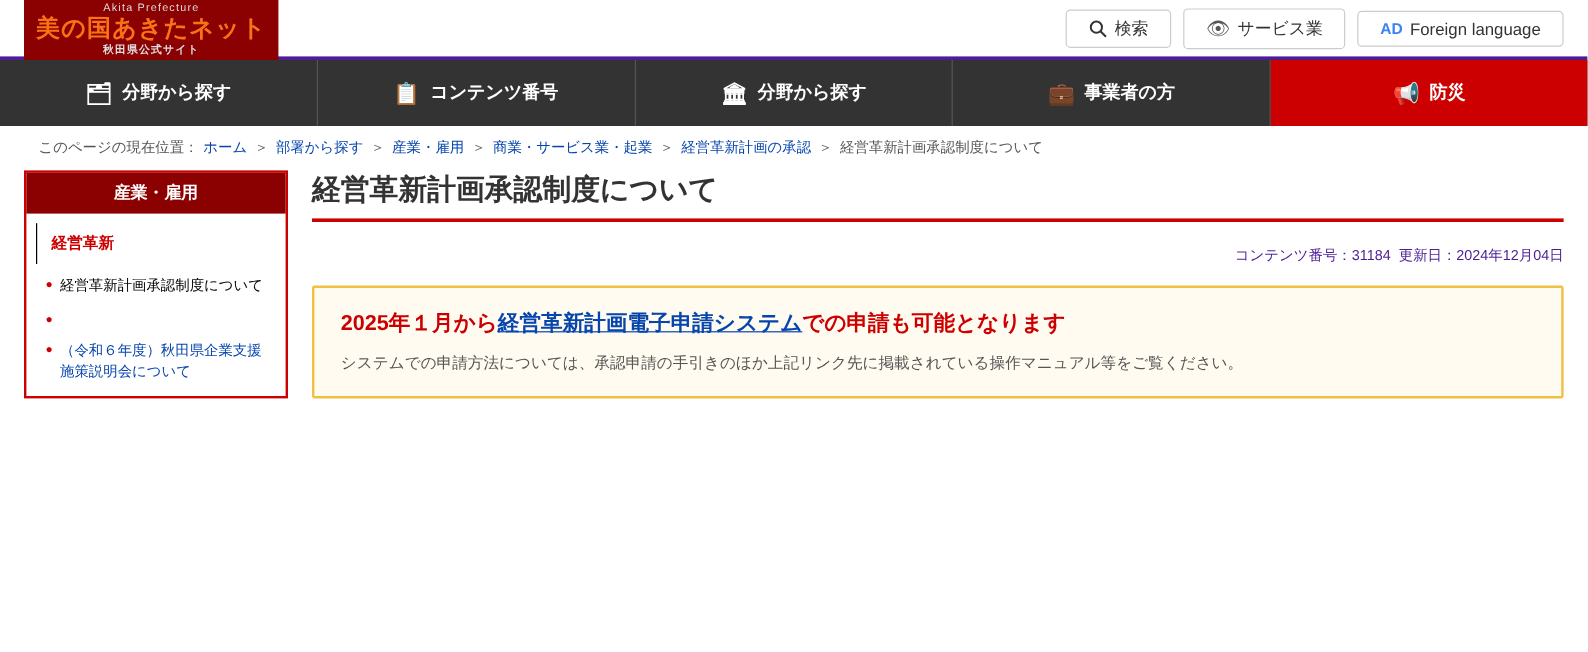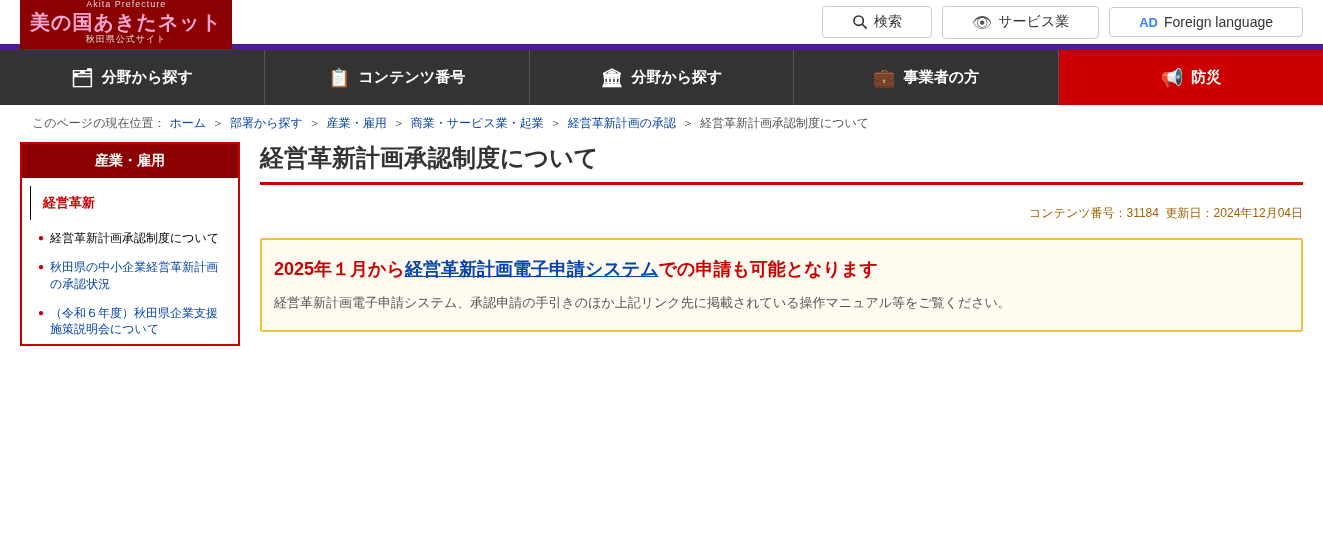--- a/index.html
+++ b/index.html
@@ -6,21 +6,21 @@
     body { font-family: 'Meiryo', 'Hiragino Sans', 'Yu Gothic', sans-serif; font-size: 14px; background: #fff; width: 1323px; }
 
     
     .header {
       display: flex;
       align-items: center;
       justify-content: space-between;
       padding: 0 20px;
       height: 50px;
       background: #fff;
-      border-bottom: 6px solid #4c1d95;
+      border-bottom: 3px solid #4c1d95;
     }
     .logo-area {
       display: flex;
       align-items: center;
       gap: 0;
     }
     .logo-box {
       background: #8b0000;
       color: #fff;
       padding: 4px 10px;
@@ -32,39 +32,39 @@
       align-items: center;
       line-height: 1.2;
     }
     .logo-box .akita-pref {
       font-size: 9px;
       color: #ddd;
       font-weight: normal;
     }
     .logo-box .main-title {
       font-size: 20px;
-      color: #f9a8d4;
+      color: #f97316;
     }
     .logo-box .subtitle {
       font-size: 9px;
       color: #ddd;
-      font-weight: normal;
+      font-weight: bold;
     }
     .header-right {
       display: flex;
       align-items: center;
       gap: 10px;
     }
     .header-btn {
       display: flex;
       align-items: center;
       gap: 6px;
       border: 1px solid #ccc;
       border-radius: 4px;
-      padding: 6px 29px;
+      padding: 6px 18px;
       cursor: pointer;
       background: #fff;
       font-size: 14px;
       color: #333;
     }
     .search-icon-svg { width: 16px; height: 16px; }
     .lang-icon { font-size: 13px; color: #3b82f6; font-weight: bold; }
     .accessibility-icon { color: #555; font-size: 16px; }
 
     
@@ -164,27 +164,27 @@
       padding-bottom: 8px;
     }
     .page-title-text {
       font-size: 24px;
       font-weight: bold;
       color: #333;
     }
     .content-meta {
       text-align: right;
       font-size: 12px;
-      color: #a16207;
+      color: #4c1d95;
       margin-bottom: 16px;
     }
     .notice-box {
       border: 2px solid #f0c040;
       background: #fffbf0;
-      padding: 16px 12px;
+      padding: 16px 22px;
       border-radius: 2px;
     }
     .notice-title {
       font-size: 18px;
       font-weight: bold;
       color: #c00;
       margin-bottom: 10px;
       line-height: 1.5;
     }
     .notice-title a {
@@ -269,36 +269,35 @@
 
   <aside class="sidebar">
     <div class="sidebar-title">産業・雇用</div>
     <div class="sidebar-section-title">経営革新</div>
     <div class="sidebar-link-item active">
       <span class="bullet">●</span>
       <span>経営革新計画承認制度について</span>
     </div>
     <div class="sidebar-link-item">
       <span class="bullet">●</span>
-      <a href="#">秋田県の中小企業経営革新計画の承認状況</a>
     </div>
     <div class="sidebar-link-item">
       <span class="bullet">●</span>
       <a href="#">（令和６年度）秋田県企業支援施策説明会について</a>
     </div>
   </aside>
 
   <main class="content-area">
     <div class="page-title-bar">
       <h1 class="page-title-text">経営革新計画承認制度について</h1>
     </div>
     <div class="content-meta">
       <span>コンテンツ番号：</span><span>31184</span>&nbsp;&nbsp;<span>更新日：</span><span>2024年12月04日</span>
     </div>
     <div class="notice-box">
       <div class="notice-title">
         <span>2025年１月から</span><a href="#">経営革新計画電子申請システム</a><span>での申請も可能となります</span>
       </div>
-      <div class="notice-body">経営革新計画電子申請システム、承認申請の手引きのほか上記リンク先に掲載されている操作マニュアル等をご覧ください。</div>
+      <div class="notice-body">システムでの申請方法については、承認申請の手引きのほか上記リンク先に掲載されている操作マニュアル等をご覧ください。</div>
     </div>
   </main>
 
 </div>
 
 </body></html>

